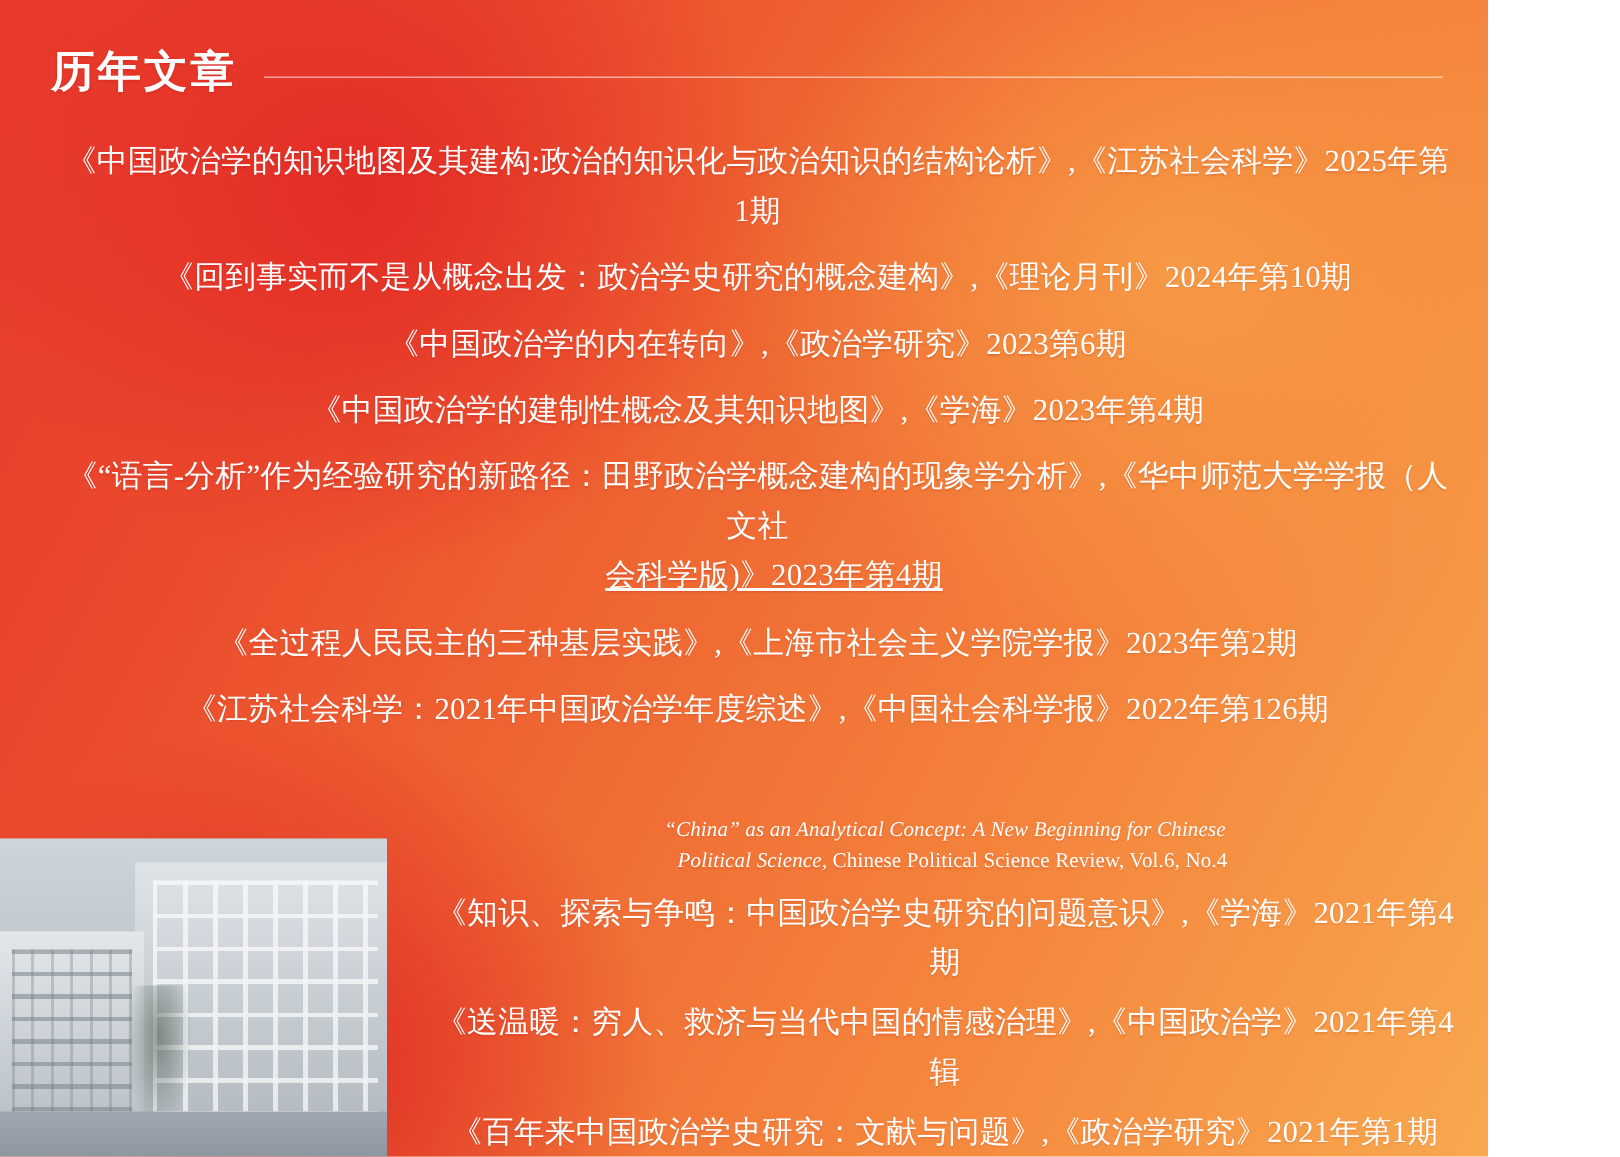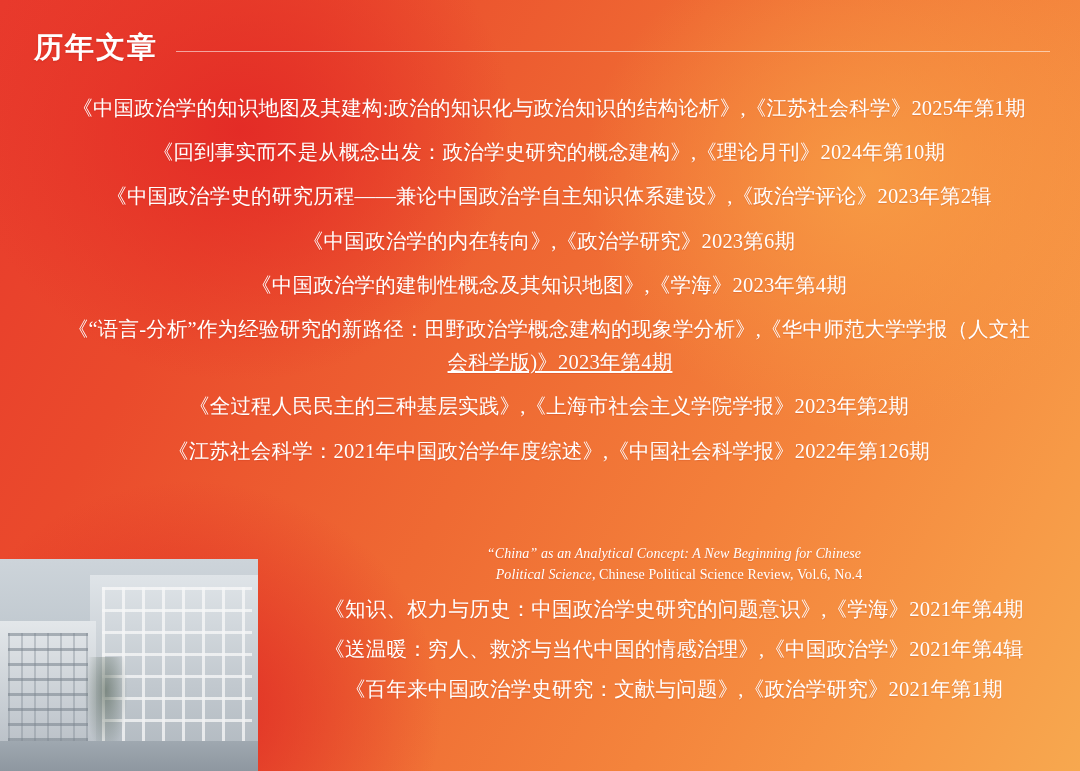--- a/index.html
+++ b/index.html
@@ -7,21 +7,21 @@
     padding: 0;
   }
   body {
     width: 1080px;
     height: 771px;
     overflow: hidden;
     font-family: "Liberation Serif", "DejaVu Serif", serif;
   }
   .poster {
     position: relative;
-    width: 1080px;
+    width: 992px;
     height: 771px;
     background: linear-gradient(118deg, #e8392c 0%, #ea4a2c 22%, #ef6a33 48%, #f4843c 70%, #f79a47 88%, #f7a84f 100%);
     overflow: hidden;
     color: #ffffff;
   }
   
   .glow-a {
     position: absolute;
     left: -140px; top: -220px;
     width: 760px; height: 700px;
@@ -180,39 +180,38 @@
   <div class="glow-c"></div>
 
   <div class="header">
     <div class="header-title">历年文章</div>
     <div class="header-rule"></div>
   </div>
 
   <div class="list">
     <p class="entry">《中国政治学的知识地图及其建构:政治的知识化与政治知识的结构论析》,《江苏社会科学》2025年第1期</p>
     <p class="entry">《回到事实而不是从概念出发：政治学史研究的概念建构》,《理论月刊》2024年第10期</p>
-    <p class="entry">《中国政治学史的研究历程——兼论中国政治学自主知识体系建设》,《政治学评论》2023年第2辑</p>
     <p class="entry">《中国政治学的内在转向》,《政治学研究》2023第6期</p>
     <p class="entry">《中国政治学的建制性概念及其知识地图》,《学海》2023年第4期</p>
     <p class="entry">
       <span>《“语言-分析”作为经验研究的新路径：田野政治学概念建构的现象学分析》,《华中师范大学学报（人文社</span>
       <span class="cont">会科学版)》2023年第4期</span>
     </p>
     <p class="entry">《全过程人民民主的三种基层实践》,《上海市社会主义学院学报》2023年第2期</p>
     <p class="entry">《江苏社会科学：2021年中国政治学年度综述》,《中国社会科学报》2022年第126期</p>
   </div>
 
   <div class="lower-list">
     <p class="entry entry-en">
       <span>“China” as an Analytical Concept: A New Beginning for Chinese</span>
       <span class="cont2">
         <span>Political Science</span><span class="plain">,&nbsp;</span><span class="plain">Chinese Political Science Review, Vol.6, No.4</span>
       </span>
     </p>
-    <p class="entry">《知识、权力与历史：中国政治学史研究的问题意识》,《学海》2021年第4期</p>
+    <p class="entry">《知识、探索与争鸣：中国政治学史研究的问题意识》,《学海》2021年第4期</p>
     <p class="entry">《送温暖：穷人、救济与当代中国的情感治理》,《中国政治学》2021年第4辑</p>
     <p class="entry">《百年来中国政治学史研究：文献与问题》,《政治学研究》2021年第1期</p>
   </div>
 
   <div class="photo">
     <div class="sky"></div>
     <div class="building-right"></div>
     <div class="lattice"></div>
     <div class="building-left"></div>
     <div class="tree"></div>

